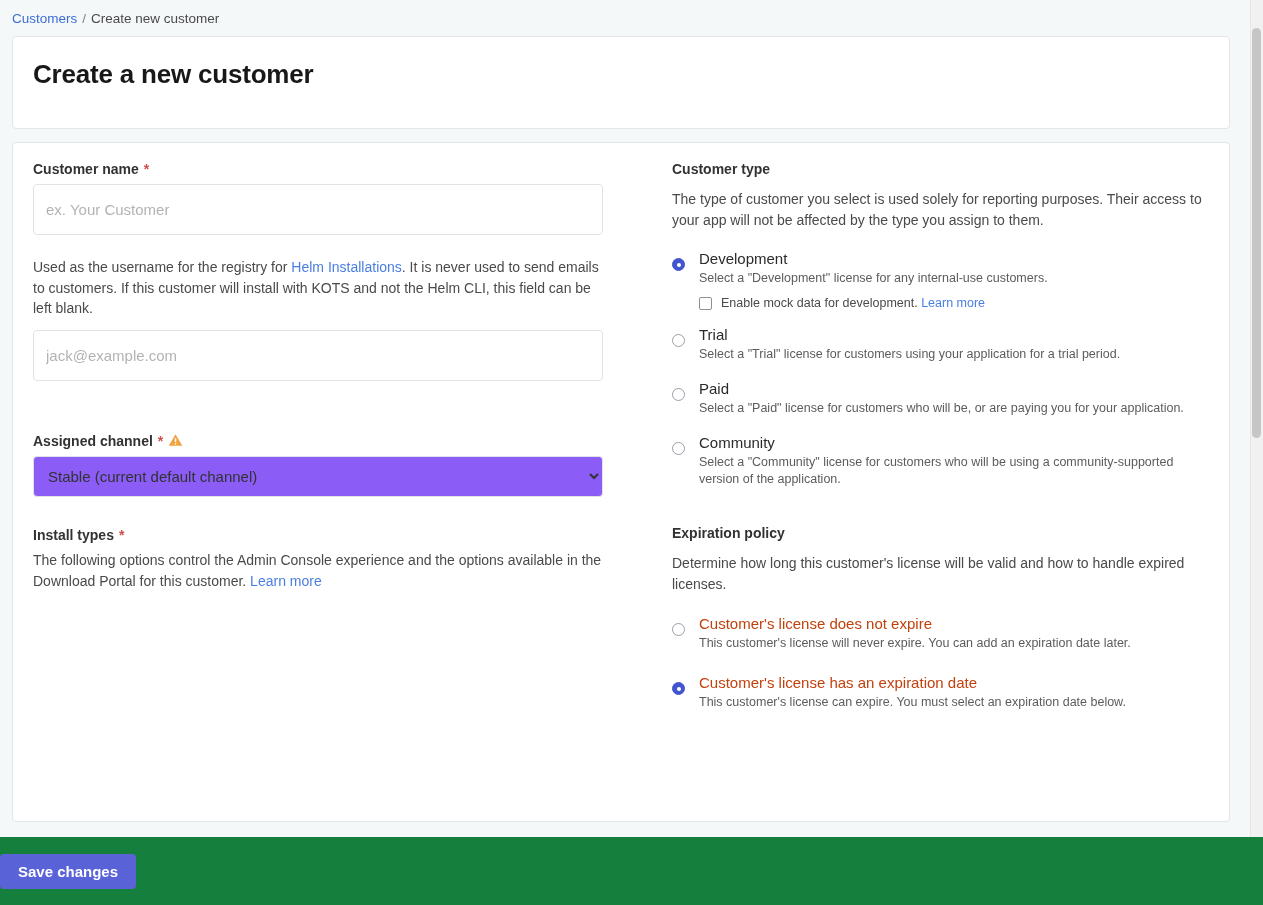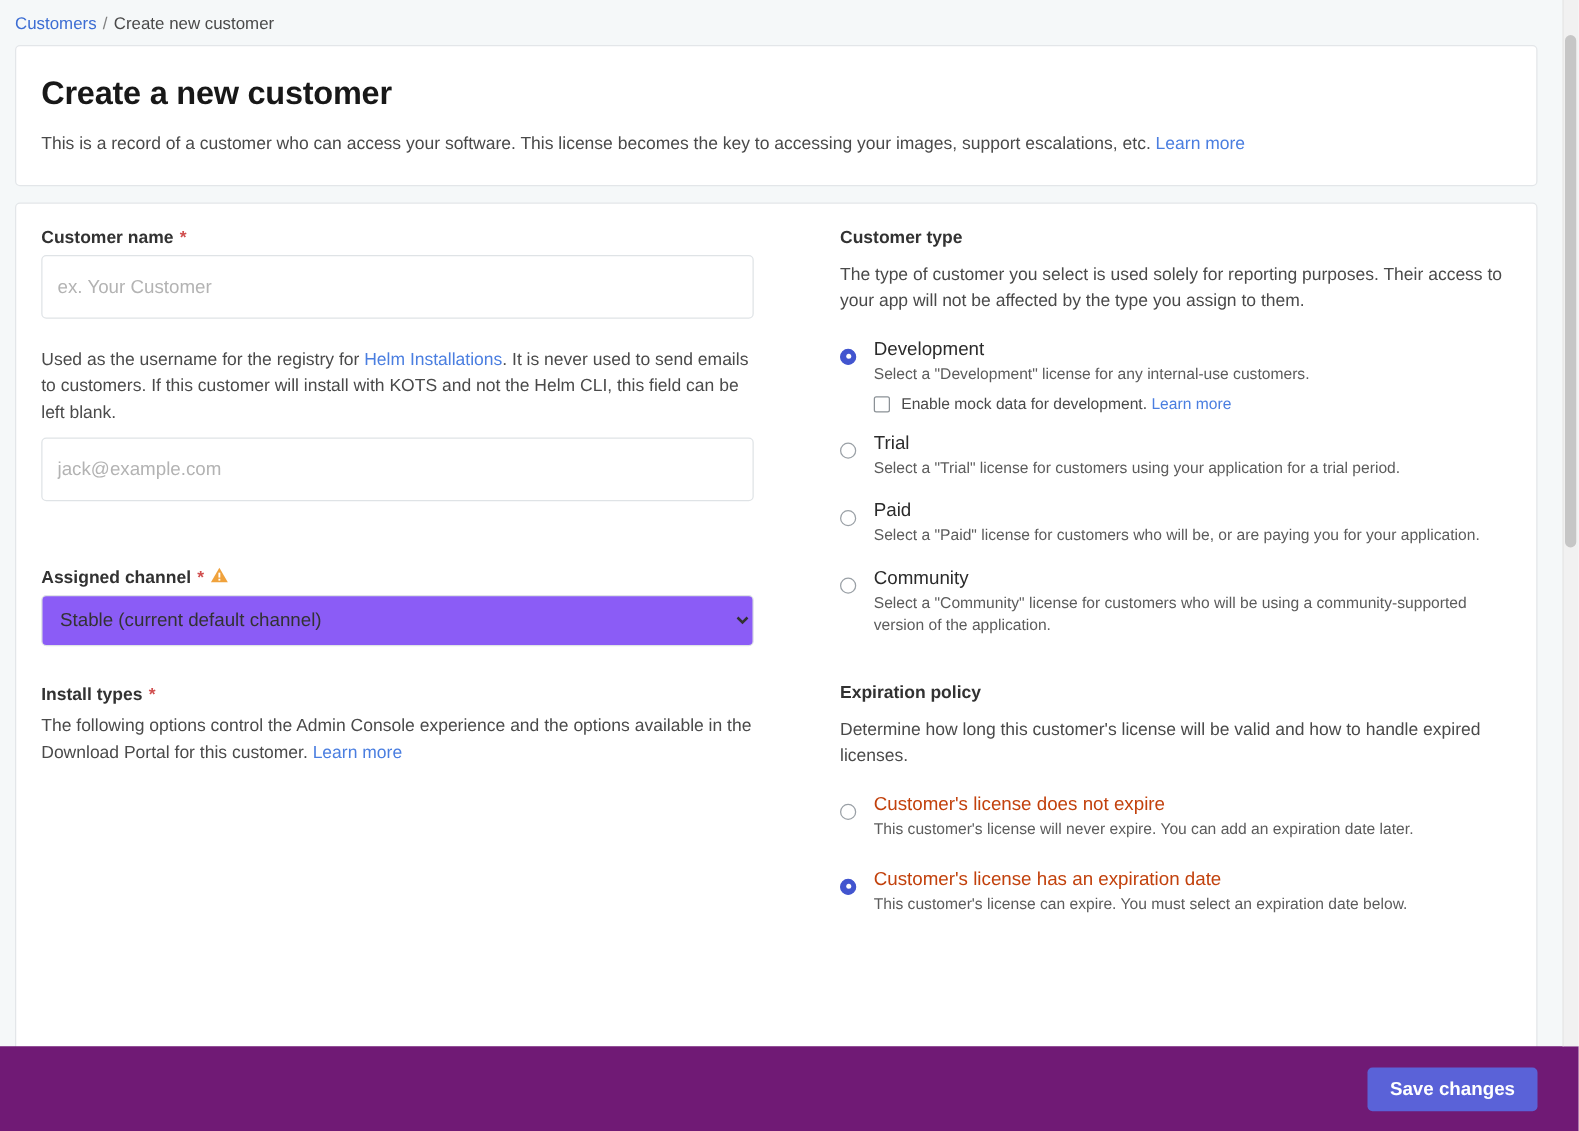--- a/index.html
+++ b/index.html
@@ -185,24 +185,24 @@
 
   .policy-gap { height: 20px; }
   .policy-row { margin-bottom: 22px; }
   .policy-row .radio-title { font-size: 15px; color: #c2410c; }
 
   
   .footer {
     position: absolute;
     left: 0; right: 0; bottom: 0;
     height: 68px;
-    background: #701a75;
+    background: #15803d;
     display: flex;
     align-items: center;
-    justify-content: flex-end;
+    justify-content: flex-start;
     padding-right: 33px;
   }
   .btn-primary {
     background: #5a62d8;
     color: #fff;
     border: none;
     border-radius: 4px;
     height: 35px;
     padding: 0 18px;
     font-size: 15px;
@@ -233,24 +233,20 @@
 <body>
 
 <div class="breadcrumb">
   <a href="#">Customers</a>
   <span class="sep">/</span>
   <span>Create new customer</span>
 </div>
 
 <div class="card header-card">
   <h1>Create a new customer</h1>
-  <p>
-    <span>This is a record of a customer who can access your software. This license becomes the key to accessing your images, support escalations, etc.</span>
-    <a href="#" class="link">Learn more</a>
-  </p>
 </div>
 
 <div class="card form-card">
 
   <div class="col-left">
 
     <div class="field">
       <div class="label">
         <span>Customer name</span>
         <span class="req">*</span>

